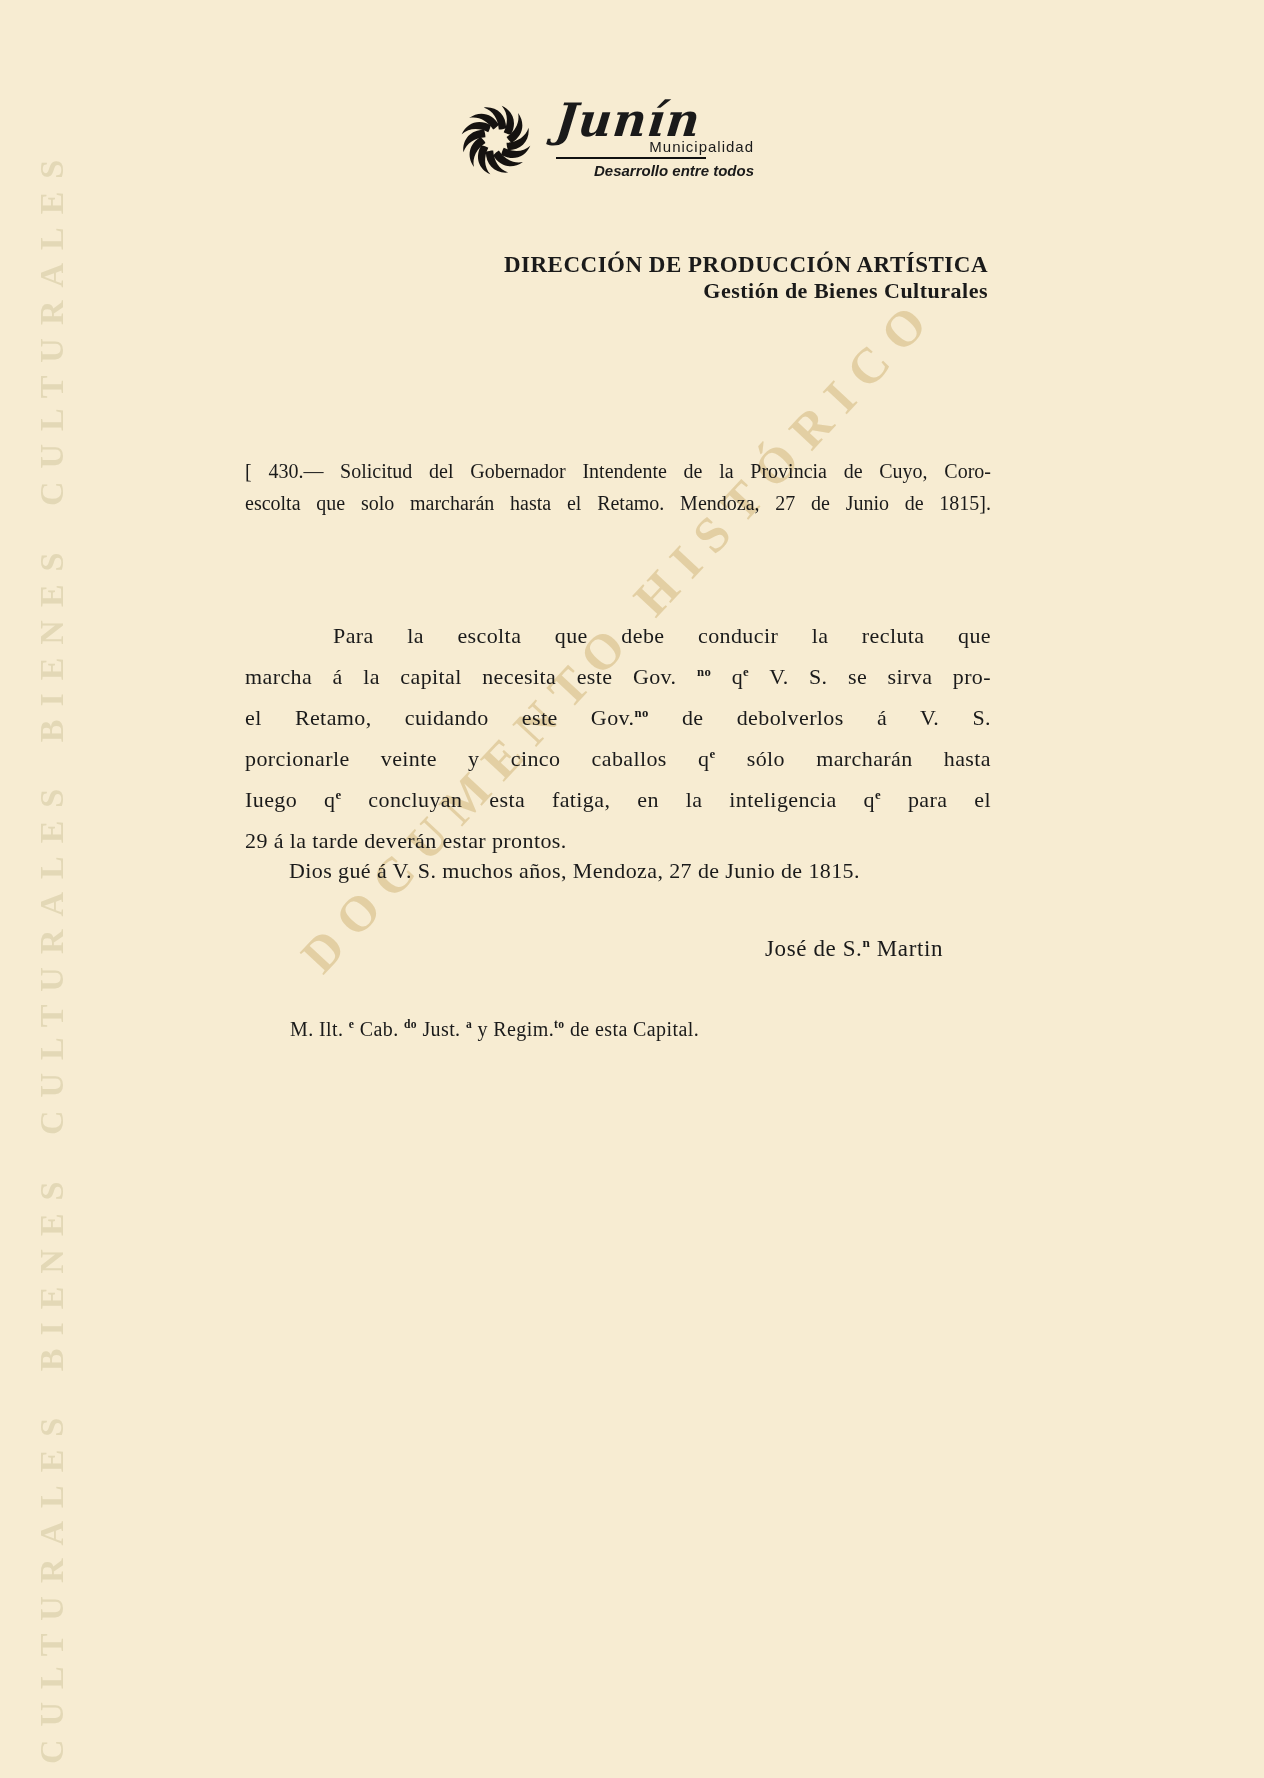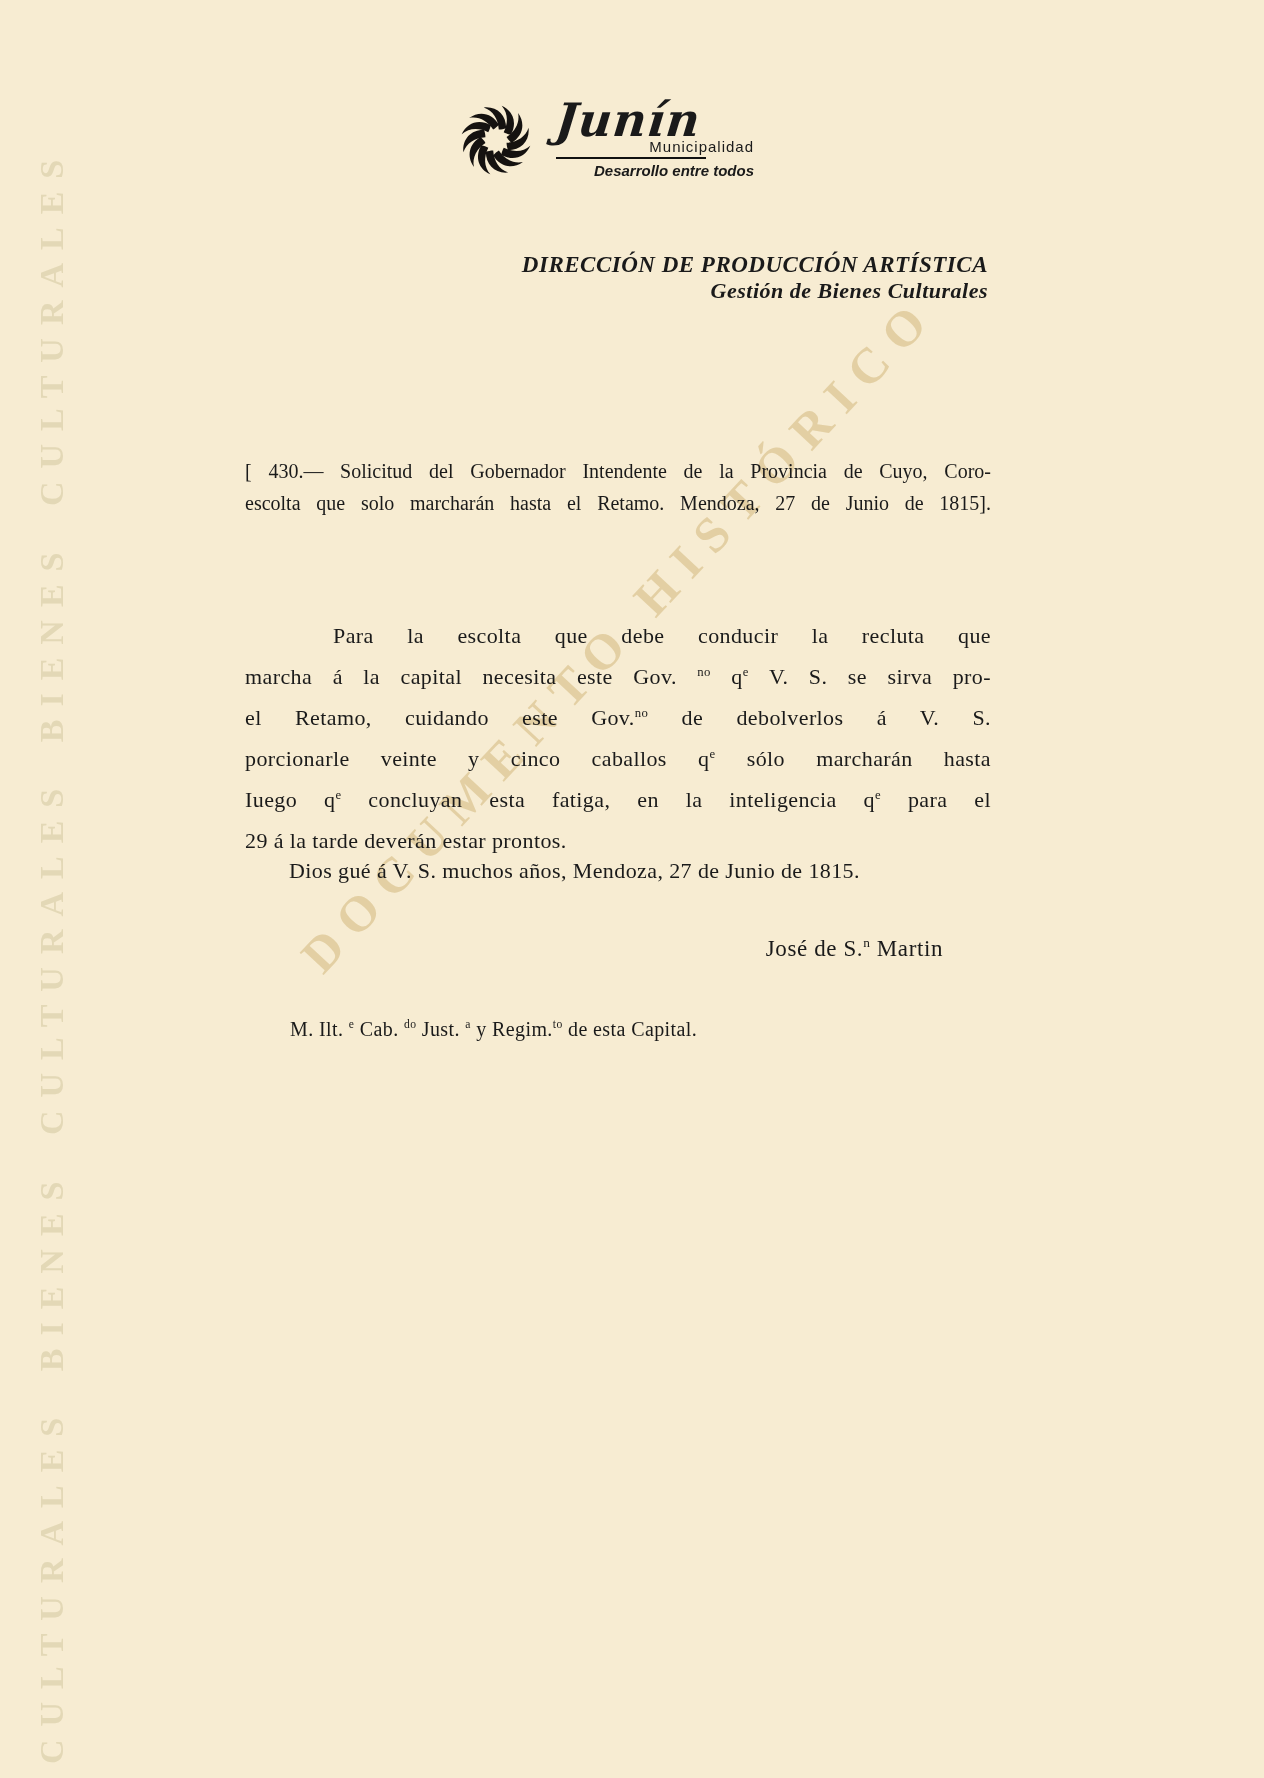--- a/index.html
+++ b/index.html
@@ -37,35 +37,35 @@
   .logo-sub{
     font-family:"Liberation Sans", sans-serif;font-size:15px;letter-spacing:1px;
     text-align:right;margin-top:-6px;
   }
   .logo-rule{height:2px;background:#111;margin-top:2px;width:150px;}
   .logo-tagline{
     font-family:"Liberation Sans", sans-serif;font-style:italic;font-weight:bold;
     font-size:15px;margin-top:3px;white-space:nowrap;margin-left:38px;
   }
   
-  .dept-header{position:absolute;right:276px;top:252px;text-align:right;z-index:2;font-style:italic;}
+  .dept-header{position:absolute;right:276px;top:252px;text-align:right;z-index:2;}
   .dept-line1{font-weight:bold;font-size:23px;letter-spacing:0.5px;white-space:nowrap;}
   .dept-line2{font-weight:bold;font-size:22px;margin-top:0;letter-spacing:0.5px;white-space:nowrap;}
   
   .doc{position:absolute;left:245px;width:746px;z-index:2;}
   .ref{top:455px;font-size:20px;line-height:32px;}
   .ref .line{text-align:justify;text-align-last:justify;}
   .bodytext{top:615px;font-size:22px;line-height:41px;letter-spacing:0.4px;}
   .bodytext .line{text-align:justify;text-align-last:justify;}
   .bodytext .line.first{text-indent:88px;}
   .bodytext .line.last{text-align:left;text-align-last:left;}
   .closing{top:858px;font-size:22px;letter-spacing:0.4px;padding-left:44px;}
   .signature{top:936px;font-size:23px;letter-spacing:0.6px;text-align:right;padding-right:48px;box-sizing:border-box;}
   .addressee{top:1018px;font-size:20px;letter-spacing:0.4px;padding-left:45px;}
-  sup{font-size:58%;line-height:0;}
+  sup{font-size:58%;line-height:0;font-weight:bold;}
 </style>
 </head>
 <body>
 
 <div class="side-strip">CULTURALES BIENES CULTURALES BIENES CULTURALES</div>
 
 <div class="watermark">DOCUMENTO HISTÓRICO</div>
 
 <div class="logo">
   <svg class="logo-sun" viewBox="-100 -100 200 200" xmlns="http://www.w3.org/2000/svg">

